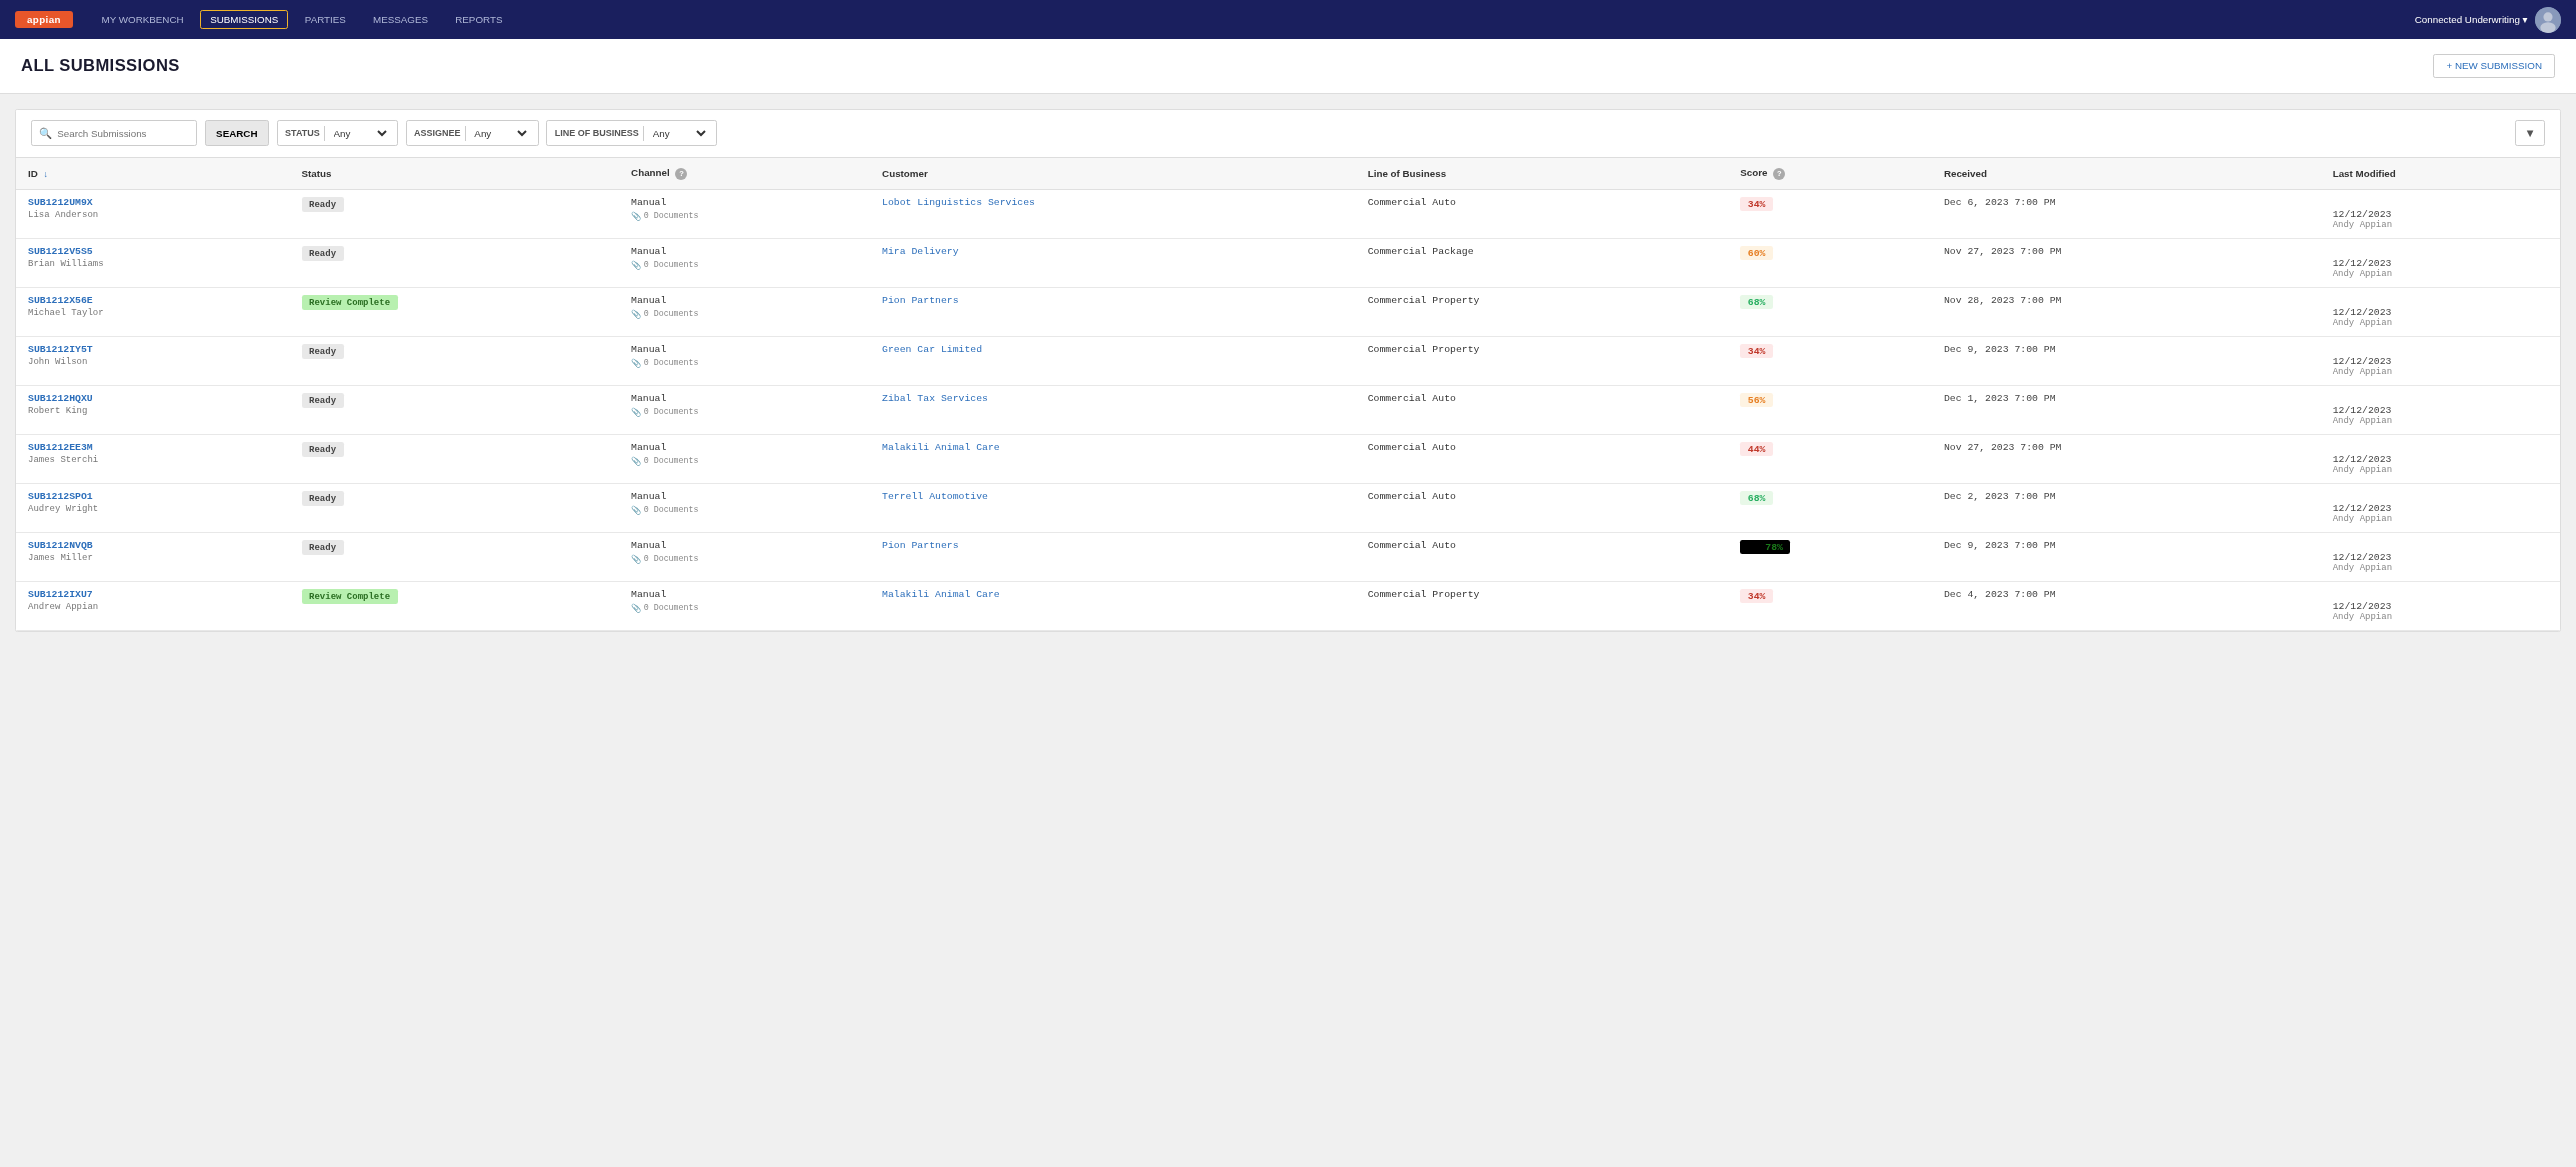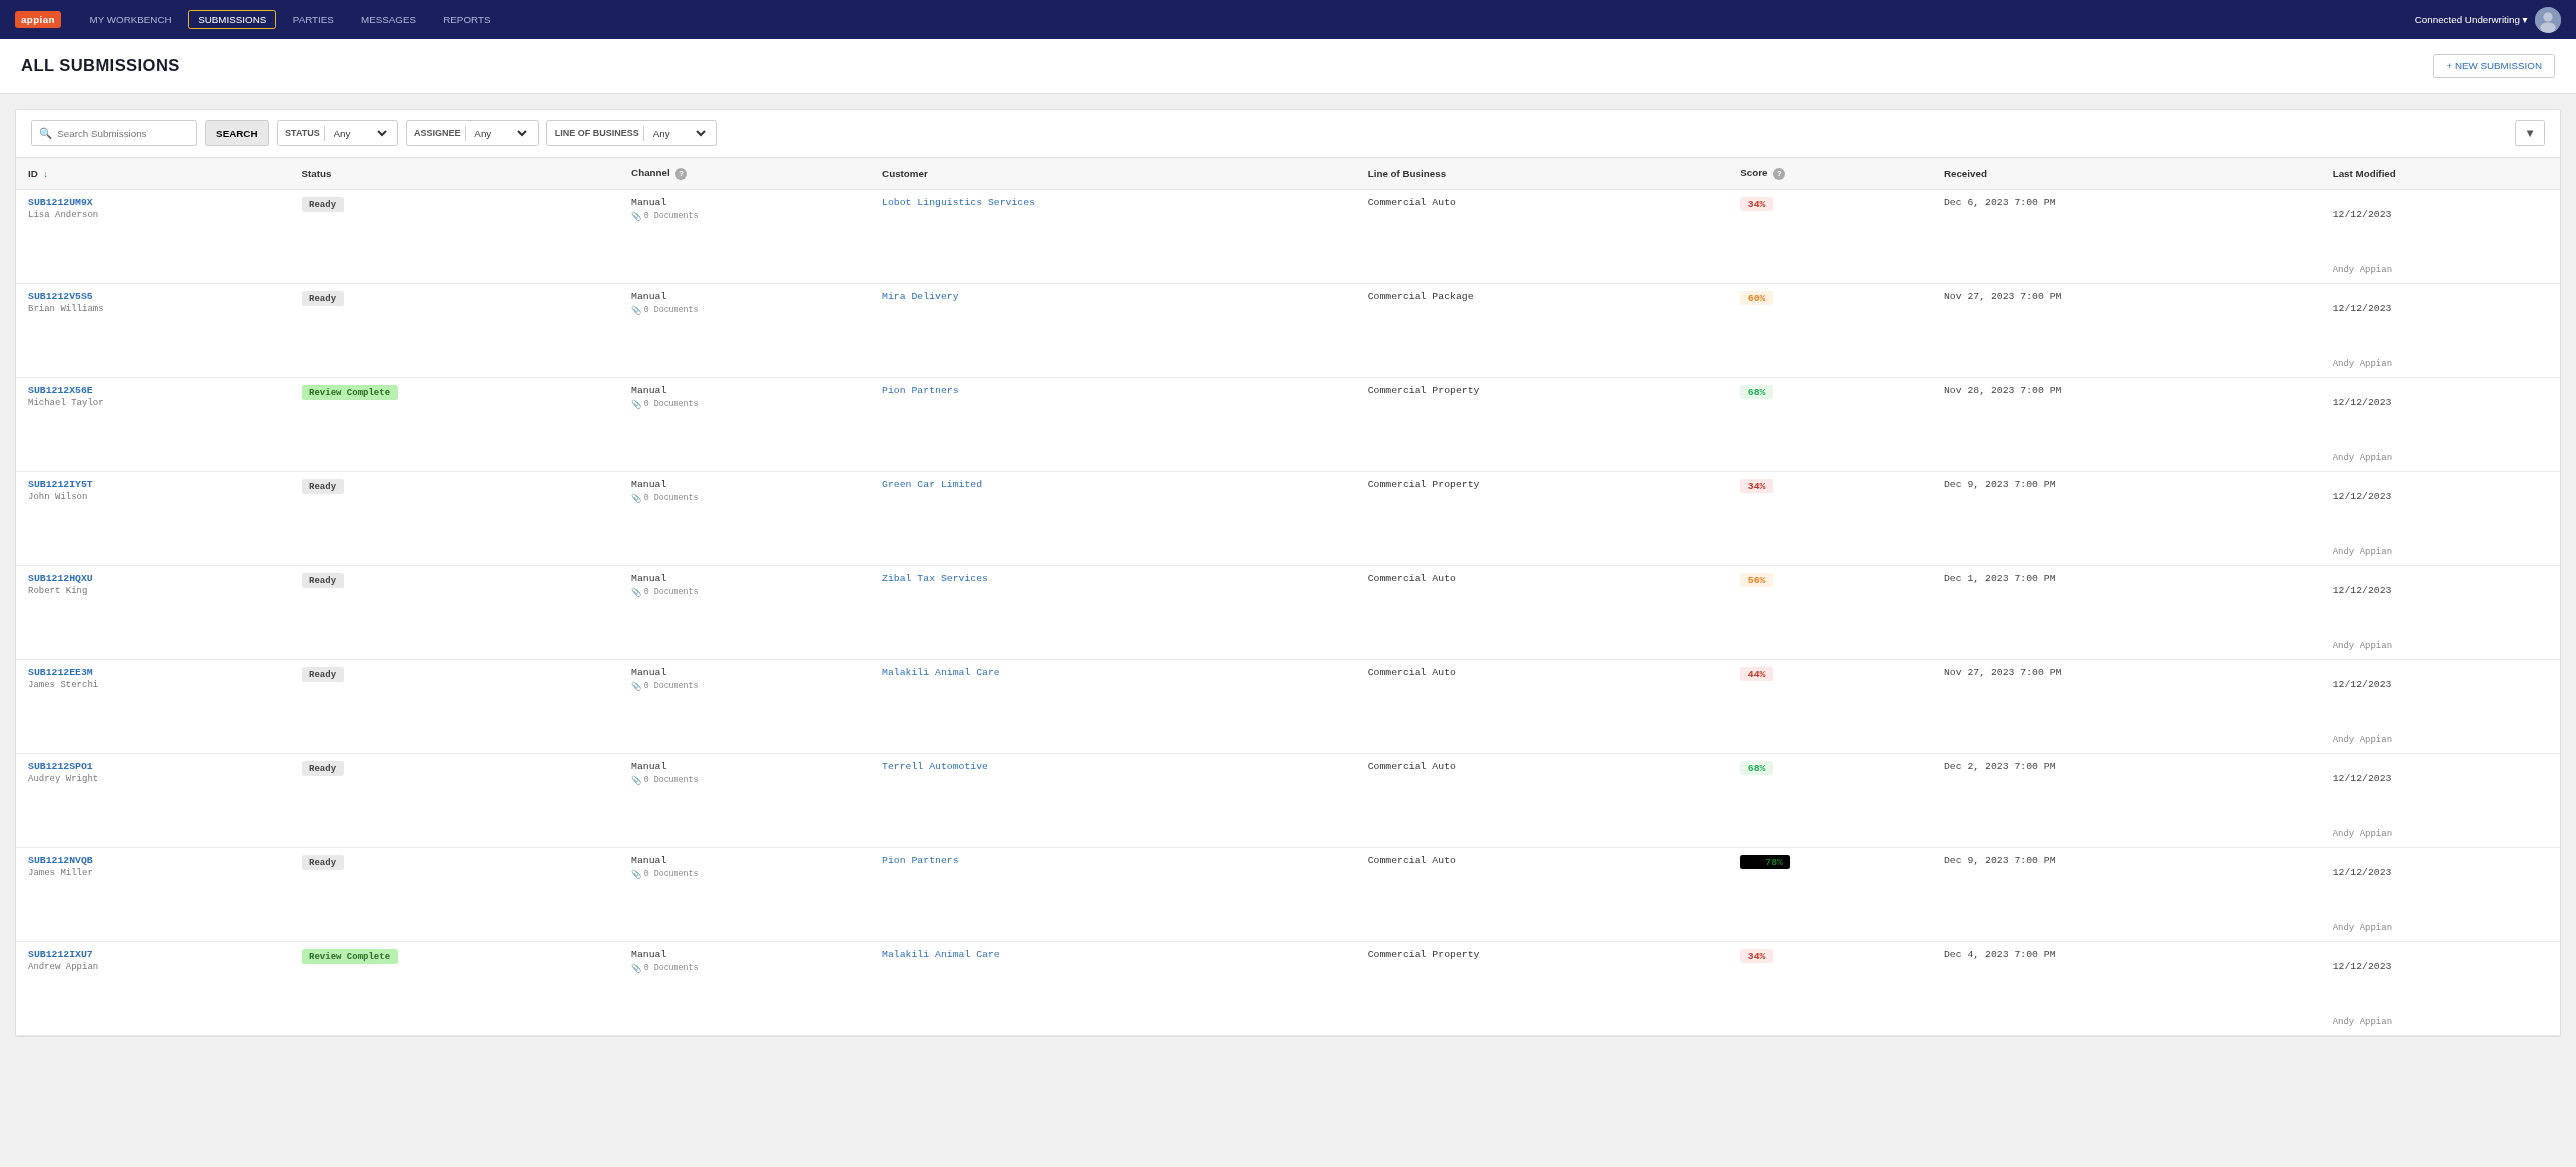--- a/index.html
+++ b/index.html
@@ -17,21 +17,21 @@
     .navbar-logo {
       margin-right: 12px;
       display: flex;
       align-items: center;
     }
     .appian-logo {
       background: #e8562a;
       color: white;
       font-weight: bold;
       font-size: 9.8px;
-      padding: 3px 6px;
+      padding: 3px 12px;
       border-radius: 3px;
       letter-spacing: 0.4px;
     }
     .nav-item {
       color: #b0b8d8;
       padding: 4.5px 10.6px;
       font-size: 9.8px;
       cursor: pointer;
       border-radius: 2.3px;
       text-decoration: none;
@@ -280,21 +280,21 @@
       border-radius: 2.3px;
       font-size: 9.8px;
       font-weight: 600;
     }
     .score-red { background: #fde8e8; color: #c0392b; }
     .score-orange { background: #fef3e2; color: #e67e22; }
     .score-green { background: #e8f8e8; color: #27ae60; }
     .score-dark-green { background: #000000; color: #1a7a1a; padding-left: 25px; }
     .date-cell { color: #444; font-size: 9.8px; }
     .modified-cell { font-size: 9.8px; color: #444; margin-top: 12px; }
-    .modified-by { color: #888; font-size: 9px; margin-top: 45px; }
+    .modified-by { color: #888; font-size: 9px; }
 
     .page-content {
       padding: 0;
       background: #f0f0f0;
       min-height: calc(100vh - 39px);
     }
     .content-inner {
       background: #f0f0f0;
       padding: 15px 15px 0 15px;
     }

